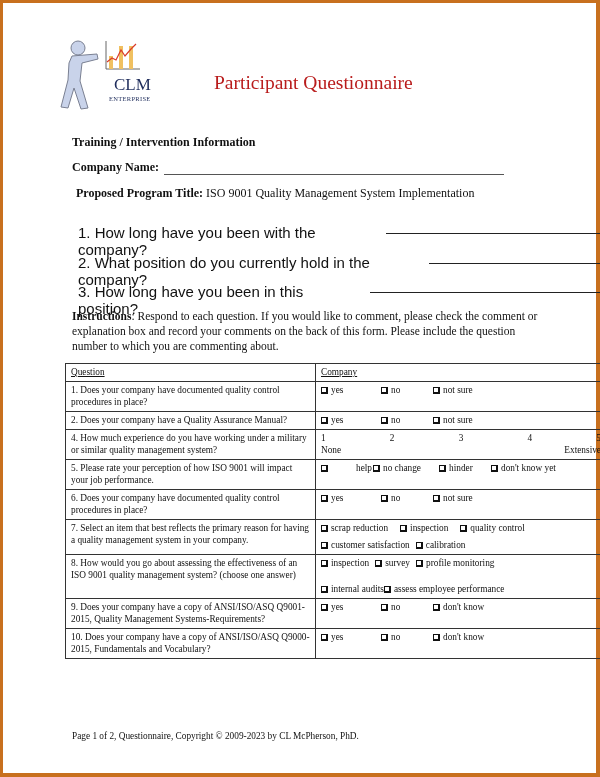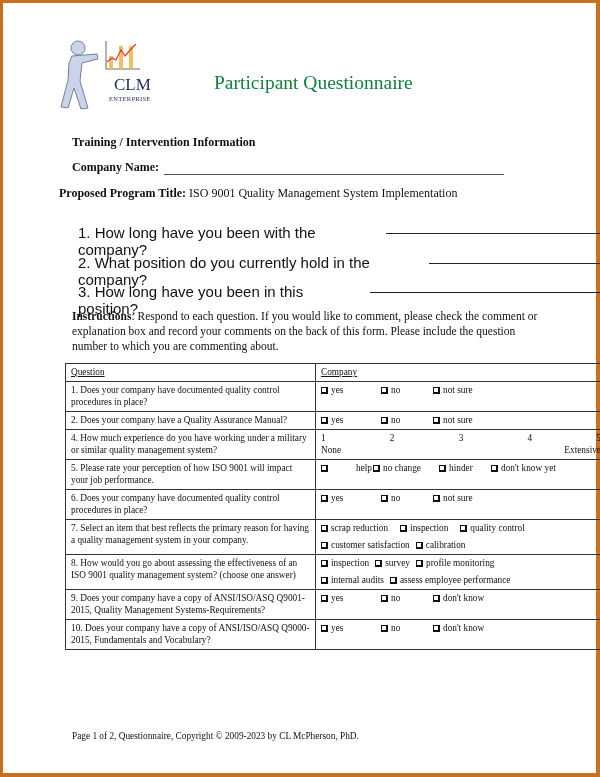--- a/index.html
+++ b/index.html
@@ -4,25 +4,25 @@
 <style>
   * { box-sizing: border-box; margin: 0; padding: 0; }
   html, body { width: 600px; height: 777px; background: #ffffff; overflow: hidden; }
   body { font-family: "Liberation Serif", serif; color: #111; position: relative; }
   .page-border {
     position: absolute; left: 0; top: 0; width: 600px; height: 777px;
     border-top: 3px solid #c8701e; border-left: 3px solid #c8701e;
     border-right: 4px solid #c8701e; border-bottom: 4px solid #c8701e;
   }
   .logo { position: absolute; left: 52px; top: 36px; width: 110px; height: 80px; }
-  .title { position: absolute; left: 214px; top: 72px; font-size: 19.5px; color: #15803d; }
+  .title { position: absolute; left: 214px; top: 72px; font-size: 19.5px; color: #b91c1c; }
   .section-heading { position: absolute; left: 72px; top: 135px; font-size: 12px; font-weight: bold; }
   .company-row { position: absolute; left: 72px; top: 160px; font-size: 12px; font-weight: bold; display: flex; align-items: flex-end; }
   .company-row .line { display: inline-block; width: 340px; border-bottom: 1px solid #555; margin-left: 5px; height: 12px; }
-  .program-row { position: absolute; left: 59px; top: 186px; font-size: 12px; text-align: center; }
+  .program-row { position: absolute; left: 76px; top: 186px; font-size: 12px; text-align: center; }
   .program-row b { font-weight: bold; }
   .q-line { position: absolute; left: 78px; font-family: Liberation Sans, sans-serif; font-size: 15px; display: flex; }
   .q-line .line { display: inline-block; border-bottom: 1px solid #222; height: 10px; margin-left: 3px; }
   .instructions { position: absolute; left: 72px; top: 309px; width: 480px; font-size: 11.5px; line-height: 15px; }
   .instructions b { font-weight: bold; }
   table.qtable {
     position: absolute; left: 65px; top: 363px; width: 542px;
     border-collapse: collapse; font-size: 9.3px; line-height: 12px;
   }
   table.qtable td { border: 1px solid #333; padding: 2px 5px 3px 5px; vertical-align: top; }
@@ -232,21 +232,21 @@
             </span>
             <span class="opt">
               <span class="cb"></span>
               <span>survey</span>
             </span>
             <span class="opt">
               <span class="cb"></span>
               <span>profile monitoring</span>
             </span>
           </div>
-          <div class="opts" style="gap: 6px; margin-top: 5px;">
+          <div class="opts" style="margin-top: 14px;">
             <span class="opt">
               <span class="cb"></span>
               <span>internal audits</span>
             </span>
             <span class="opt">
               <span class="cb"></span>
               <span>assess employee performance</span>
             </span>
           </div>
         </td>

